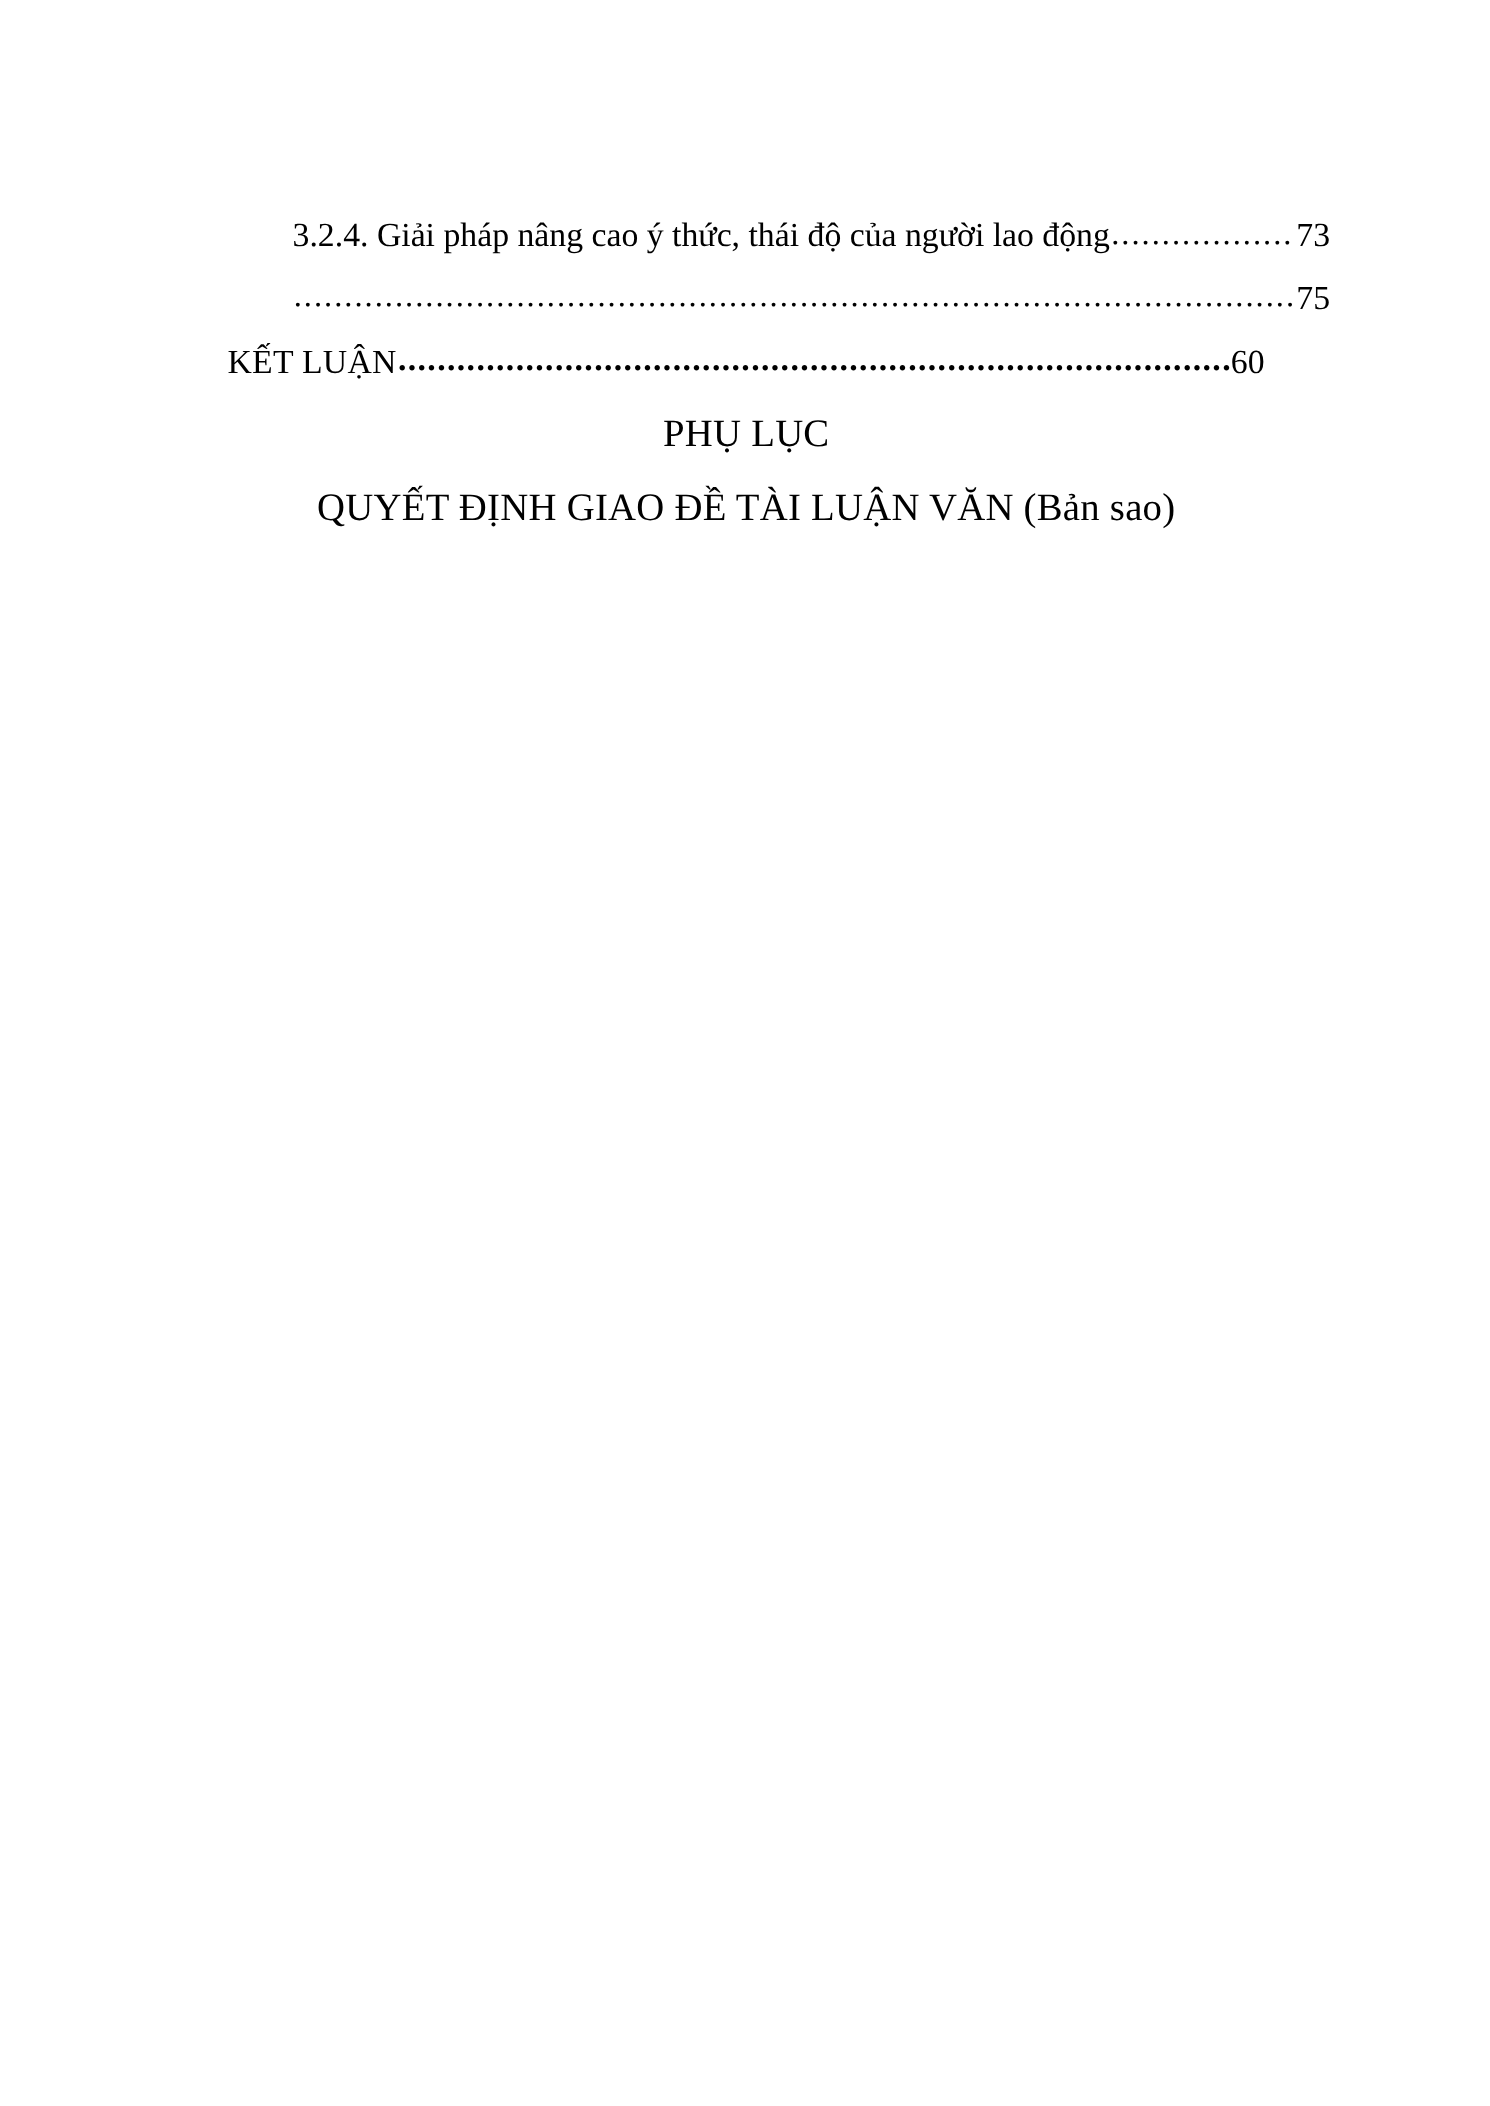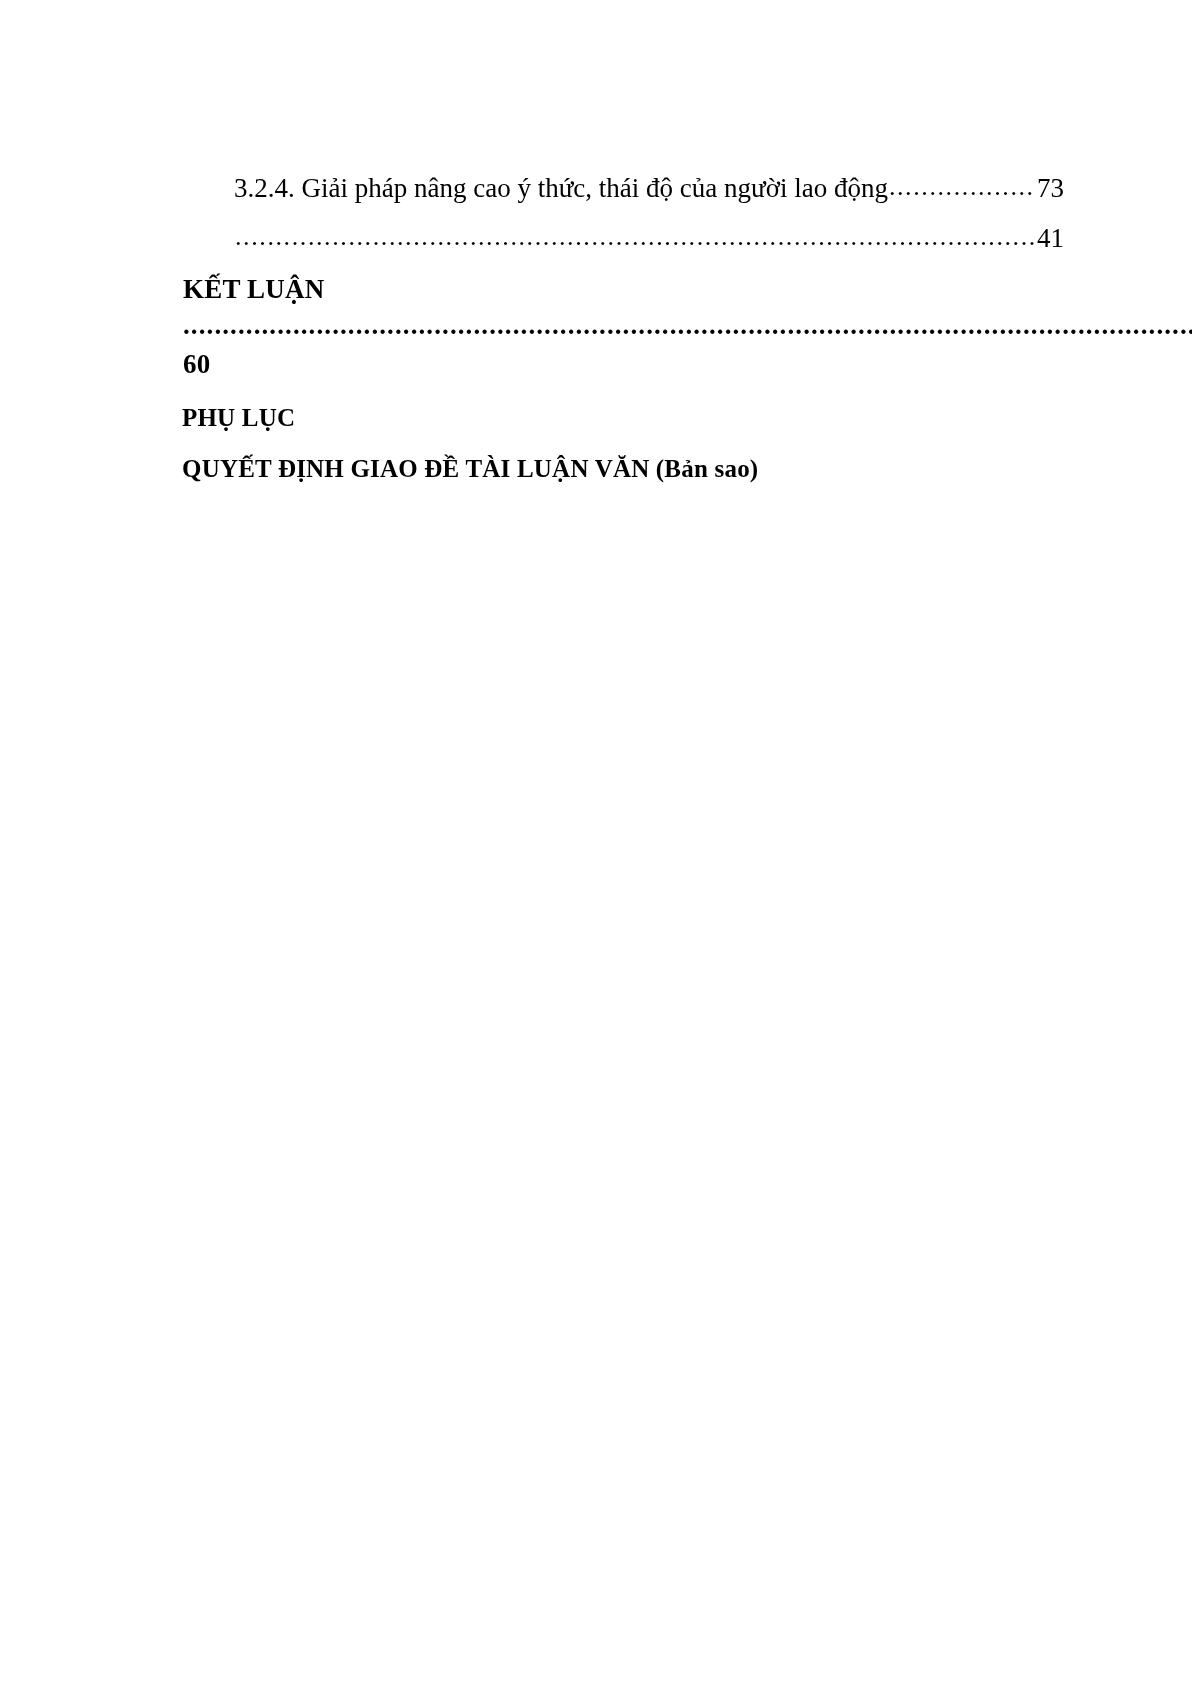--- a/index.html
+++ b/index.html
@@ -65,55 +65,55 @@
     line-height: 1.35;
   }
   .level3 .leader::after {
     letter-spacing: 1.6px;
     font-size: 26px;
   }
 
   
   .major {
     font-size: 27px;
-    font-weight: bold;
+    font-weight: normal;
     letter-spacing: 0.2px;
     line-height: 1.4;
     margin-bottom: 16px;
-    flex-direction: column;
   }
   .major .leader::after {
     letter-spacing: 1.1px;
     font-weight: bold;
     font-size: 27px;
   }
   .major-plain {
-    font-size: 25px;
-    font-weight: bold;
+    font-size: 31px;
+    font-weight: normal;
     letter-spacing: 0.2px;
     line-height: 1.4;
     margin-bottom: 16px;
     white-space: nowrap;
+    text-align: center;
   }
 </style>
 </head>
 <body>
 
 <div class="page">
   <div class="toc">
 
     <div class="toc-entry level3">
       <span class="label">3.2.4. Giải pháp nâng cao ý thức, thái độ của người lao động</span>
       <span class="leader"></span>
       <span class="page-num">73</span>
     </div>
 
     <div class="toc-entry level3">
       <span class="leader"></span>
-      <span class="page-num">41</span>
+      <span class="page-num">75</span>
     </div>
 
     <div class="toc-entry major">
       <span class="label">KẾT LUẬN</span>
       <span class="leader"></span>
       <span class="page-num">60</span>
     </div>
 
     <div class="major-plain">
       <span class="label">PHỤ LỤC</span>

